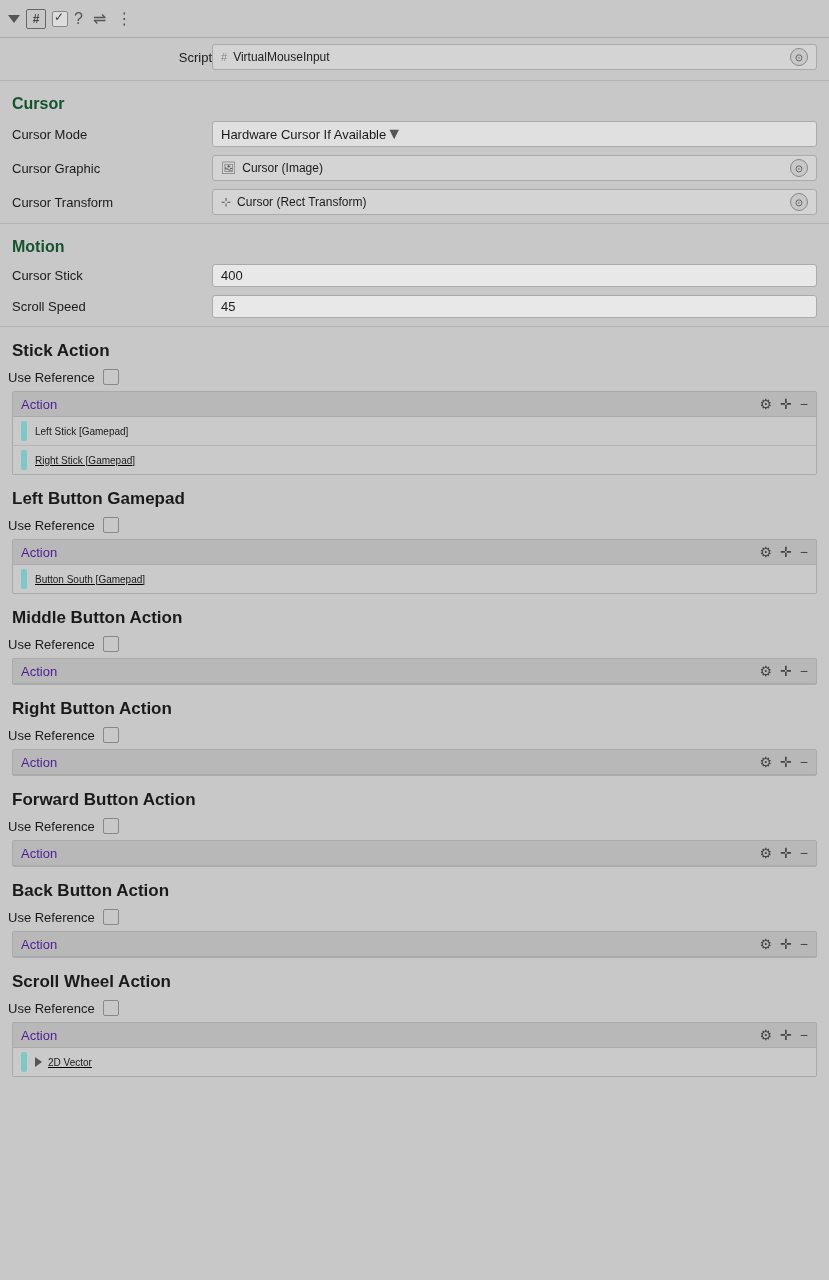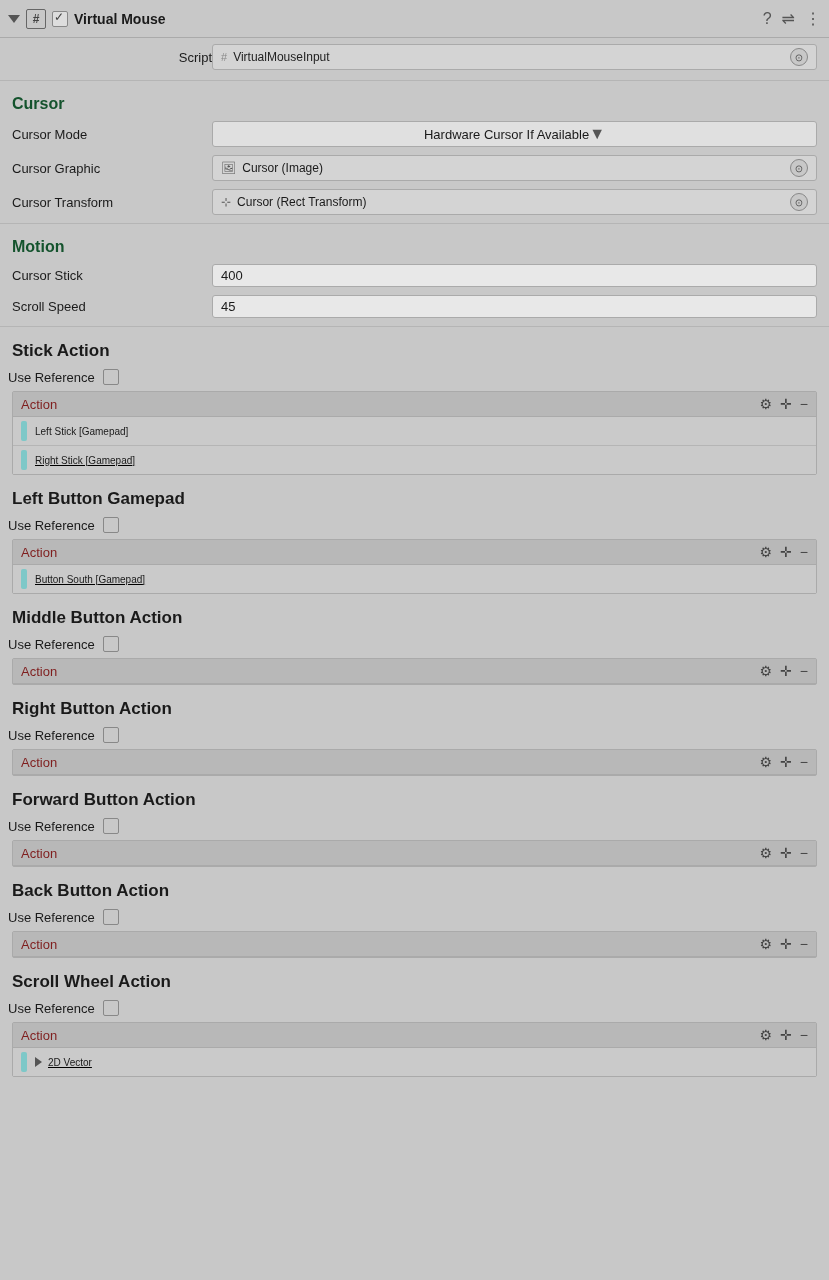--- a/index.html
+++ b/index.html
@@ -120,21 +120,21 @@
 
     
     .dropdown {
       width: 100%;
       background: #e0e0e0;
       border: 1px solid #aaa;
       border-radius: 3px;
       padding: 3px 8px;
       display: flex;
       align-items: center;
-      justify-content: center;
+      justify-content: flex-start;
       cursor: pointer;
       font-size: 13px;
       color: #1a1a1a;
     }
     .dropdown-arrow {
       font-size: 16px; color: #555;
     }
 
     
     .obj-field {
@@ -216,21 +216,21 @@
     .action-box-header {
       display: flex;
       align-items: center;
       background: #b8b8b8;
       border-bottom: 1px solid #aaa;
       padding: 4px 8px;
     }
     .action-box-label {
       font-size: 13px;
       font-weight: 500;
-      color: #7f1d1d;
+      color: #4c1d95;
       flex: 1;
     }
     .action-box-icons {
       display: flex; gap: 8px; align-items: center;
     }
     .action-icon {
       font-size: 14px; color: #444; cursor: pointer;
     }
     .action-plus {
       font-size: 14px; color: #444; cursor: pointer;
@@ -276,21 +276,20 @@
 <body>
 
 <div class="inspector-panel">
 
   <div class="panel-header">
     <div class="header-triangle"></div>
     <div class="header-hash-box">
       <span>#</span>
     </div>
     <input type="checkbox" class="header-checkbox" checked="" style="">
-    <span class="header-title">Virtual Mouse</span>
     <div class="header-icons">
       <span class="header-icon">?</span>
       <span class="header-icon">⇌</span>
       <span class="header-icon">⋮</span>
     </div>
   </div>
 
   <div class="prop-row" style="padding: 6px 12px; text-align: right;">
     <div class="prop-label">Script</div>
     <div class="prop-value">

